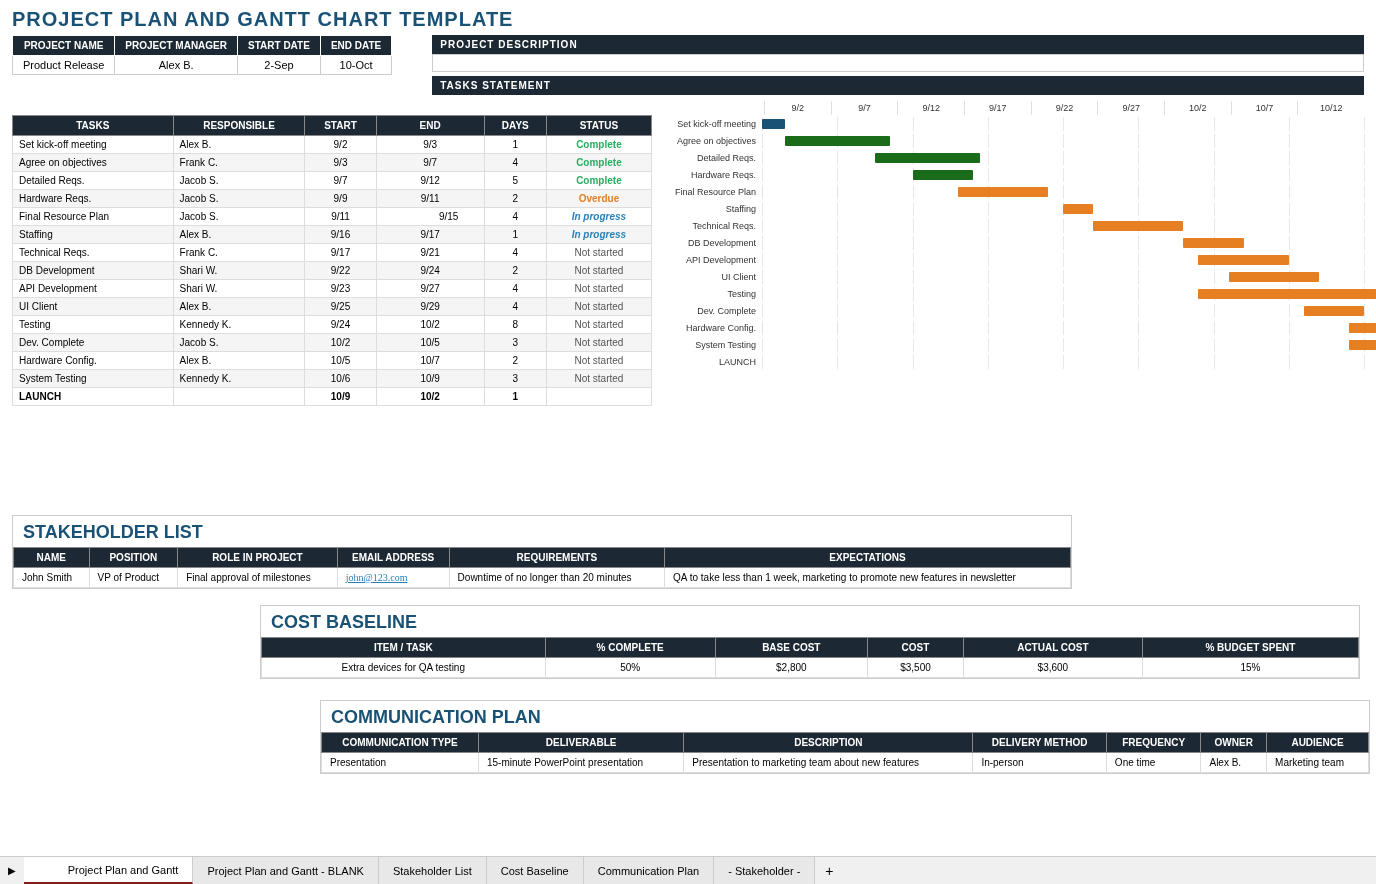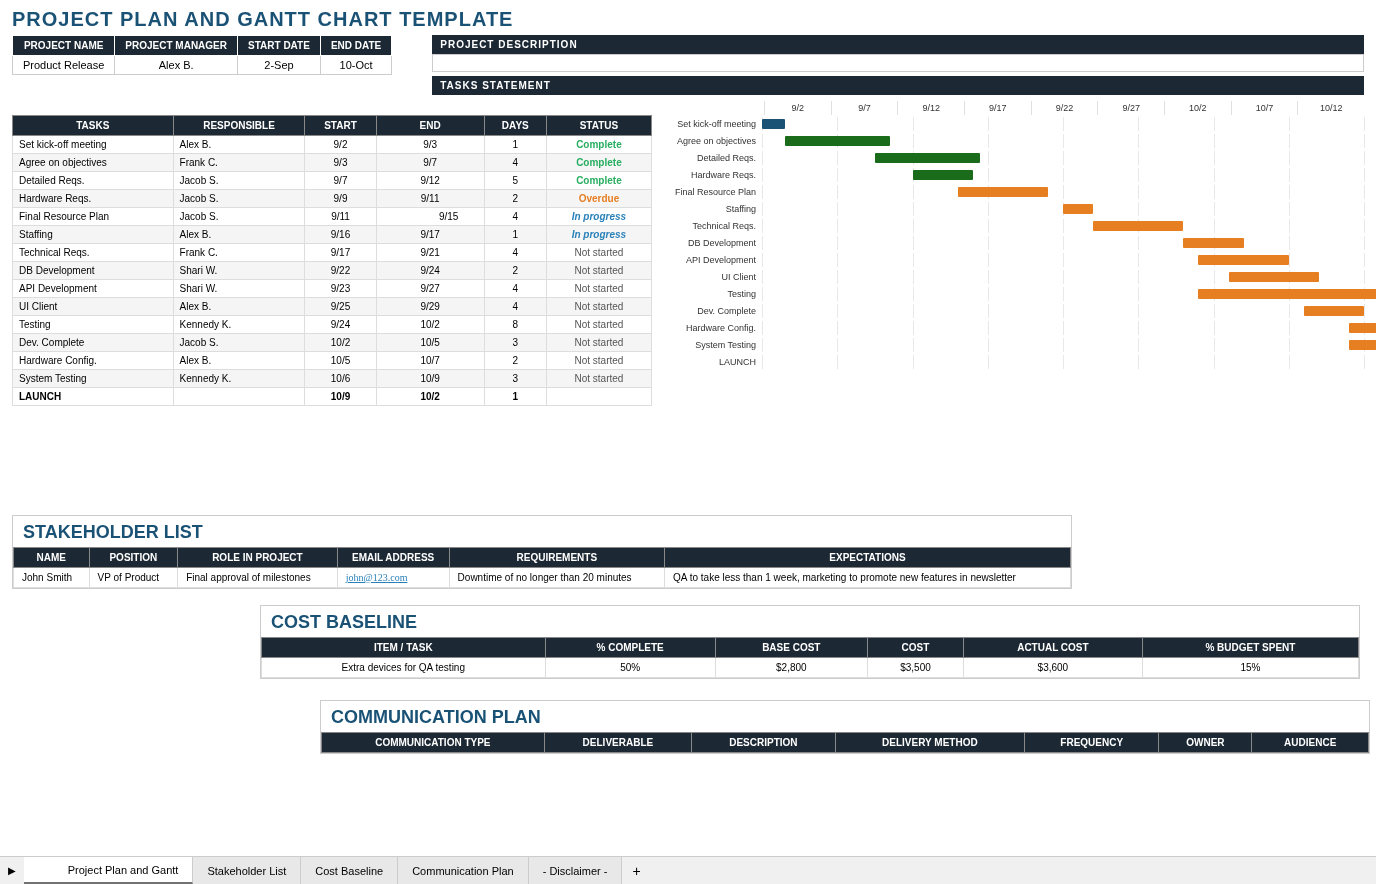--- a/index.html
+++ b/index.html
@@ -47,21 +47,21 @@
     .section-title { font-size: 18px; font-weight: bold; color: #1a5276; padding: 6px 10px 4px; }
     
     .std-table { border-collapse: collapse; width: 100%; }
     .std-table th { background: #1c2833; color: #fff; padding: 4px 8px; font-size: 10px; text-align: center; border: 1px solid #888; }
     .std-table td { padding: 4px 8px; border: 1px solid #ddd; font-size: 10px; background: #fff; }
     .email-link { color: #2980b9; font-family: Liberation Serif, serif; }
     
     
     .tab-bar { position: absolute; bottom: 0; left: 0; right: 0; height: 28px; background: #f0f0f0; border-top: 1px solid #ccc; display: flex; align-items: stretch; }
     .tab-item { padding: 0 14px; border-right: 1px solid #ccc; display: flex; align-items: center; font-size: 11px; cursor: pointer; background: #e8e8e8; }
-    .tab-item.active { background: #fff; border-bottom: 2px solid #737373; padding-left: 44px; }
+    .tab-item.active { background: #fff; border-bottom: 2px solid #7f1d1d; padding-left: 44px; }
     .tab-add { padding: 0 10px; display: flex; align-items: center; font-size: 14px; cursor: pointer; }
     .tab-arrow { padding: 0 8px; display: flex; align-items: center; font-size: 10px; cursor: pointer; }
   </style>
 </head>
 <body>
 
 <div class="main-container">
 
   <div class="page-title">PROJECT PLAN AND GANTT CHART TEMPLATE</div>
 
@@ -539,31 +539,41 @@
               <th>COMMUNICATION TYPE</th>
               <th>DELIVERABLE</th>
               <th>DESCRIPTION</th>
               <th>DELIVERY METHOD</th>
               <th>FREQUENCY</th>
               <th>OWNER</th>
               <th>AUDIENCE</th>
             </tr>
           </thead>
         <tbody id="comm-body">
+            <tr>
+              <td>Presentation</td>
+              <td>15-minute PowerPoint presentation</td>
+              <td>Presentation to marketing team about new features</td>
+              <td>In-person</td>
+              <td>One time</td>
+              <td>Alex B.</td>
+              <td>Marketing team</td>
+            </tr>
           </tbody>
       </table>
     </div>
 
   </div>
 
   <div class="tab-bar">
     <div class="tab-arrow">▶</div>
     <div id="tab-items" style="display: flex; align-items: stretch;">
         <div class="tab-item active">Project Plan and Gantt</div>
+        <div class="tab-item">Project Plan and Gantt - BLANK</div>
         <div class="tab-item">Stakeholder List</div>
         <div class="tab-item">Cost Baseline</div>
         <div class="tab-item">Communication Plan</div>
-        <div class="tab-item">- Disclaimer -</div>
+        <div class="tab-item">- Stakeholder -</div>
       </div>
     <div class="tab-add">+</div>
   </div>
 
 </div>
 
 </body></html>

